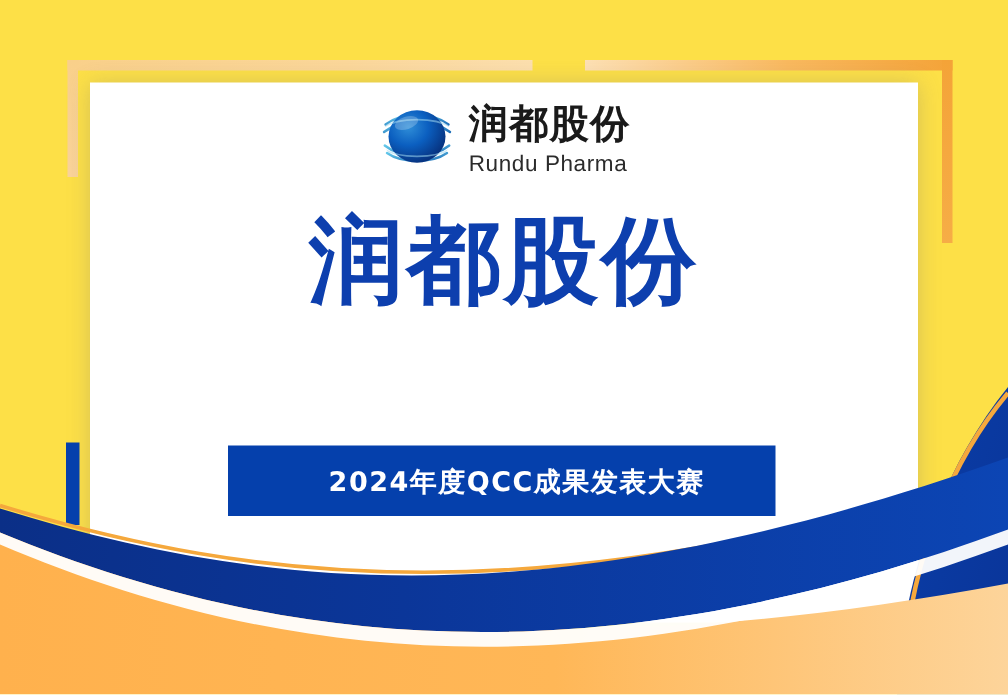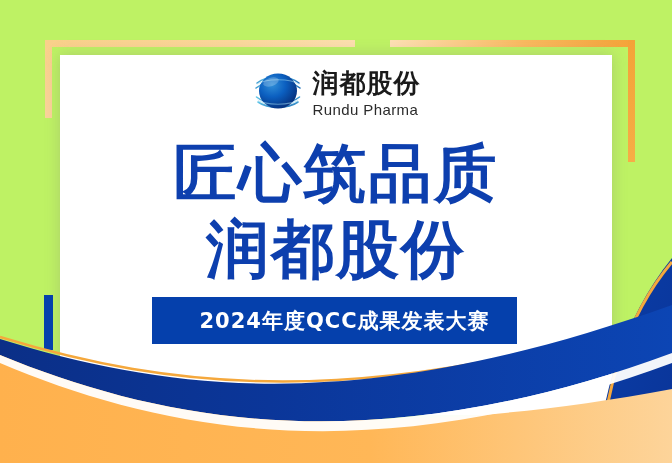--- a/index.html
+++ b/index.html
@@ -10,21 +10,21 @@
     width: 672px;
     height: 463px;
     overflow: hidden;
     font-family: "Liberation Sans", "DejaVu Sans", sans-serif;
   }
 
   #poster {
     position: relative;
     width: 672px;
     height: 463px;
-    background: #bef264;
+    background: #fde047;
     overflow: hidden;
   }
 
   
   .bracket {
     position: absolute;
     z-index: 2;
   }
   .bracket-tl-h {
     left: 45px; top: 40px;
@@ -124,21 +124,21 @@
     width: 365px; height: 47px;
     background: #0540ac;
     display: flex;
     align-items: center;
     justify-content: center;
     z-index: 6;
   }
   #subtitle-text {
     font-family: "DejaVu Sans", sans-serif;
     font-weight: bold;
-    font-size: 21px;
+    font-size: 18px;
     color: #ffffff;
     letter-spacing: 1px;
     white-space: nowrap;
     margin-left: 20px;
   }
 
   
   #waves {
     position: absolute;
     left: 0; bottom: 0;
@@ -202,21 +202,20 @@
         <ellipse cx="19" cy="16" rx="8" ry="4.2" fill="#ffffff" opacity="0.22" transform="rotate(-18 19 16)"></ellipse>
       </svg>
     </span>
     <span id="logo-words">
       <span id="logo-cn">润都股份</span>
       <span id="logo-en">Rundu  Pharma</span>
     </span>
   </div>
 
   <div id="headline">
-    <div class="headline-line">匠心筑品质</div>
     <div class="headline-line">润都股份</div>
   </div>
 
   <div id="subtitle-banner">
     <span id="subtitle-text">2024年度QCC成果发表大赛</span>
   </div>
 
   <svg id="right-wave" viewBox="0 0 672 463" preserveAspectRatio="none">
     <defs>
       <linearGradient id="wedgeBlue" x1="0" y1="0" x2="1" y2="1">

